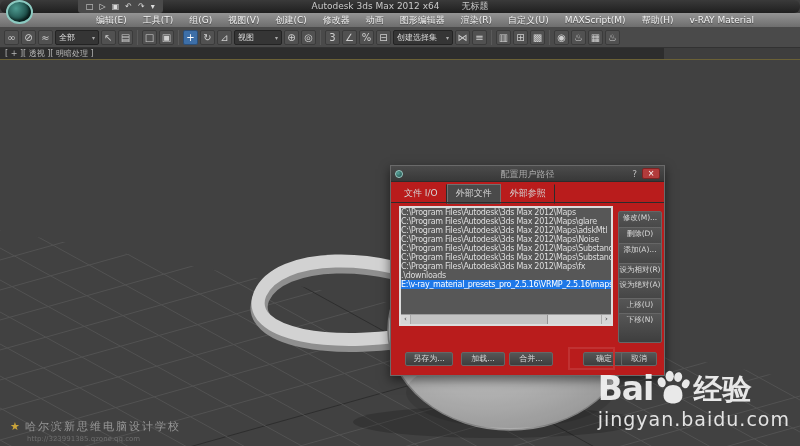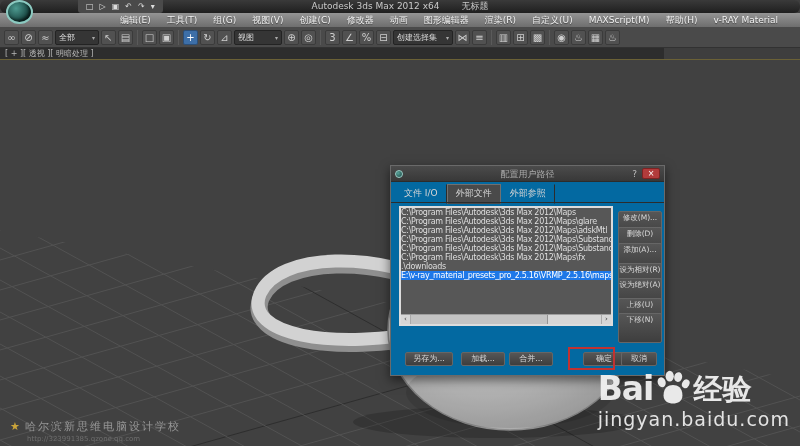--- a/index.html
+++ b/index.html
@@ -13,21 +13,21 @@
              font-size:9px; line-height:13px; display:flex; justify-content:center; gap:22px;border-radius:6px; }
   .quickbar{ position:absolute; top:0; left:78px; height:13px; display:flex; gap:6px;
              background:#4a4a4a; padding:0 8px; border-radius:0 0 3px 3px; }
   .qicon{ font-size:8px; color:#ddd; line-height:13px; }
   .applogo{ position:absolute; top:0; left:6px; width:27px; height:24px; border-radius:50%;
             background:radial-gradient(circle at 35% 32%, #4d9a90, #143f3b 70%);
             border:2px solid #8ccac1; z-index:6; box-shadow:inset -2px -2px 3px rgba(0,0,0,.6); }
 
   
   .menubar{ position:absolute; top:13px; left:0; width:800px; height:14px;
-            background:linear-gradient(#949494,#6e6e6e); display:flex; padding-left:112px; }
+            background:linear-gradient(#949494,#6e6e6e); display:flex; padding-left:88px; }
   .menu-item{ font-size:9px; color:#f2f2f2; line-height:14px; padding:0 8px;
               text-shadow:0 1px 1px rgba(0,0,0,.45); white-space:nowrap; }
 
   
   .toolbar{ position:absolute; top:27px; left:0; width:800px; height:21px;
             background:#4a4a4a; border-bottom:1px solid #323232;
             display:flex; align-items:center; padding-left:4px; gap:2px; }
   .ticon{ width:15px; height:15px; font-size:10px; line-height:14px; text-align:center;
           color:#cfcfcf; background:#515151; border:1px solid #3b3b3b; border-radius:2px;
           flex:0 0 auto; overflow:hidden; }
@@ -40,21 +40,21 @@
 
   
   .vplabel-strip{ position:absolute; top:48px; left:0; width:664px; height:11px; background:#2d2d2d; }
   .vplabel{ font-size:8px; color:#b8b8b8; line-height:11px; padding-left:5px; white-space:nowrap;}
   .vp-activeline{ position:absolute; top:59px; left:0; width:800px; height:1px; background:#6b6136; }
   .viewport{ position:absolute; top:60px; left:0; width:800px; height:386px; background:#414141; }
   .viewport svg{ display:block; }
 
   
   .dialog{ position:absolute; left:390px; top:165px; width:275px; height:211px;
-           background:#0369a1; border:1px solid #6a6a6a; z-index:10;
+           background:#b91c1c; border:1px solid #6a6a6a; z-index:10;
            box-shadow:0 4px 10px rgba(0,0,0,.55); }
   .dlg-titlebar{ position:absolute; top:0; left:0; width:100%; height:16px;
                  background:linear-gradient(#4b4b4b,#383838); border-bottom:1px solid #2c2c2c; }
   .dlg-title{ position:absolute; top:0; width:100%; text-align:center; font-size:9px;
               color:#a9a9a9; line-height:16px; }
   .dlg-appicon{ position:absolute; left:4px; top:4px; width:8px; height:8px; border-radius:50%;
                 background:radial-gradient(circle at 35% 35%, #57a39a, #18413d); border:1px solid #9ccfc8;}
   .dlg-help{ position:absolute; right:27px; top:0; font-size:9px; color:#bdbdbd; line-height:16px; }
   .dlg-close{ position:absolute; right:4px; top:2px; width:18px; height:11px; background:#b23b3b;
               border:1px solid #7e2222; border-radius:2px; color:#fff; font-size:8px;
@@ -261,20 +261,21 @@
       <span class="dlg-tab">文件 I/O</span>
       <span class="dlg-tab active">外部文件</span>
       <span class="dlg-tab">外部参照</span>
     </div>
     <div class="dlg-tabline"></div>
 
     <div class="pathlist">
       <div class="path-row">C:\Program Files\Autodesk\3ds Max 2012\Maps</div>
       <div class="path-row">C:\Program Files\Autodesk\3ds Max 2012\Maps\glare</div>
       <div class="path-row">C:\Program Files\Autodesk\3ds Max 2012\Maps\adskMtl</div>
+      <div class="path-row">C:\Program Files\Autodesk\3ds Max 2012\Maps\Noise</div>
       <div class="path-row">C:\Program Files\Autodesk\3ds Max 2012\Maps\Substance\noises</div>
       <div class="path-row">C:\Program Files\Autodesk\3ds Max 2012\Maps\Substance\textures</div>
       <div class="path-row">C:\Program Files\Autodesk\3ds Max 2012\Maps\fx</div>
       <div class="path-row">.\downloads</div>
       <div class="path-row selected">E:\v-ray_material_presets_pro_2.5.16\VRMP_2.5.16\maps</div>
       <div class="hscroll">
         <span class="harrow">‹</span>
         <span class="htrack">
           <span class="hthumb"></span>
         </span>

